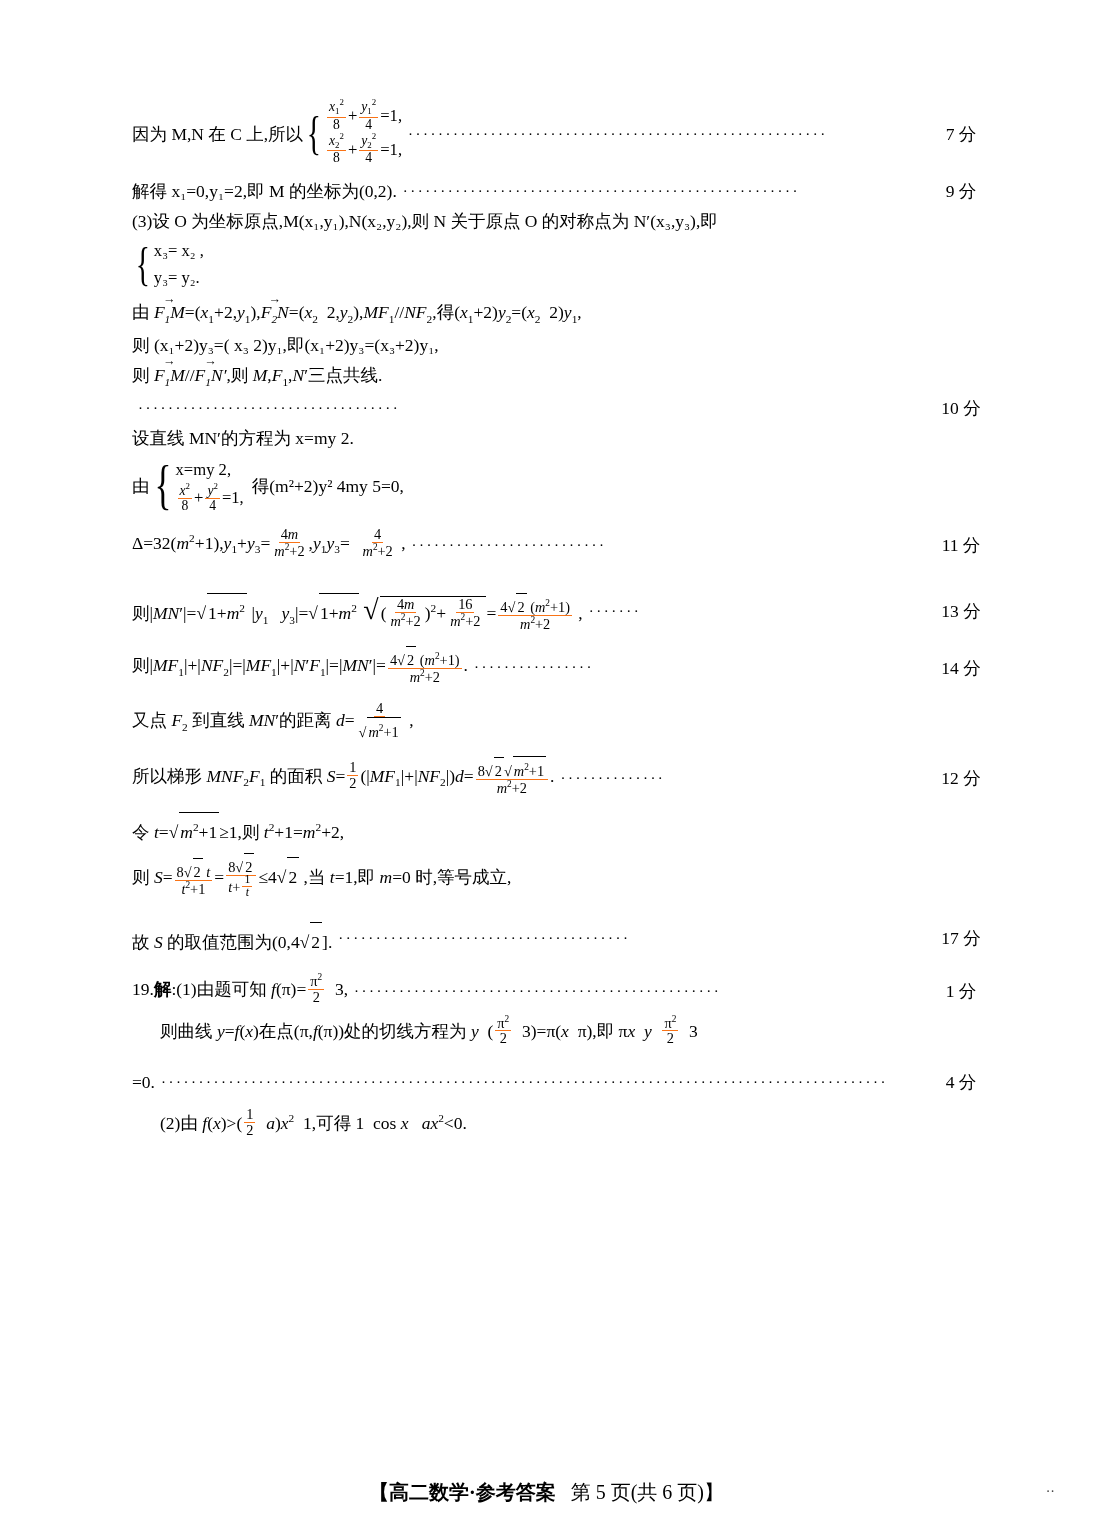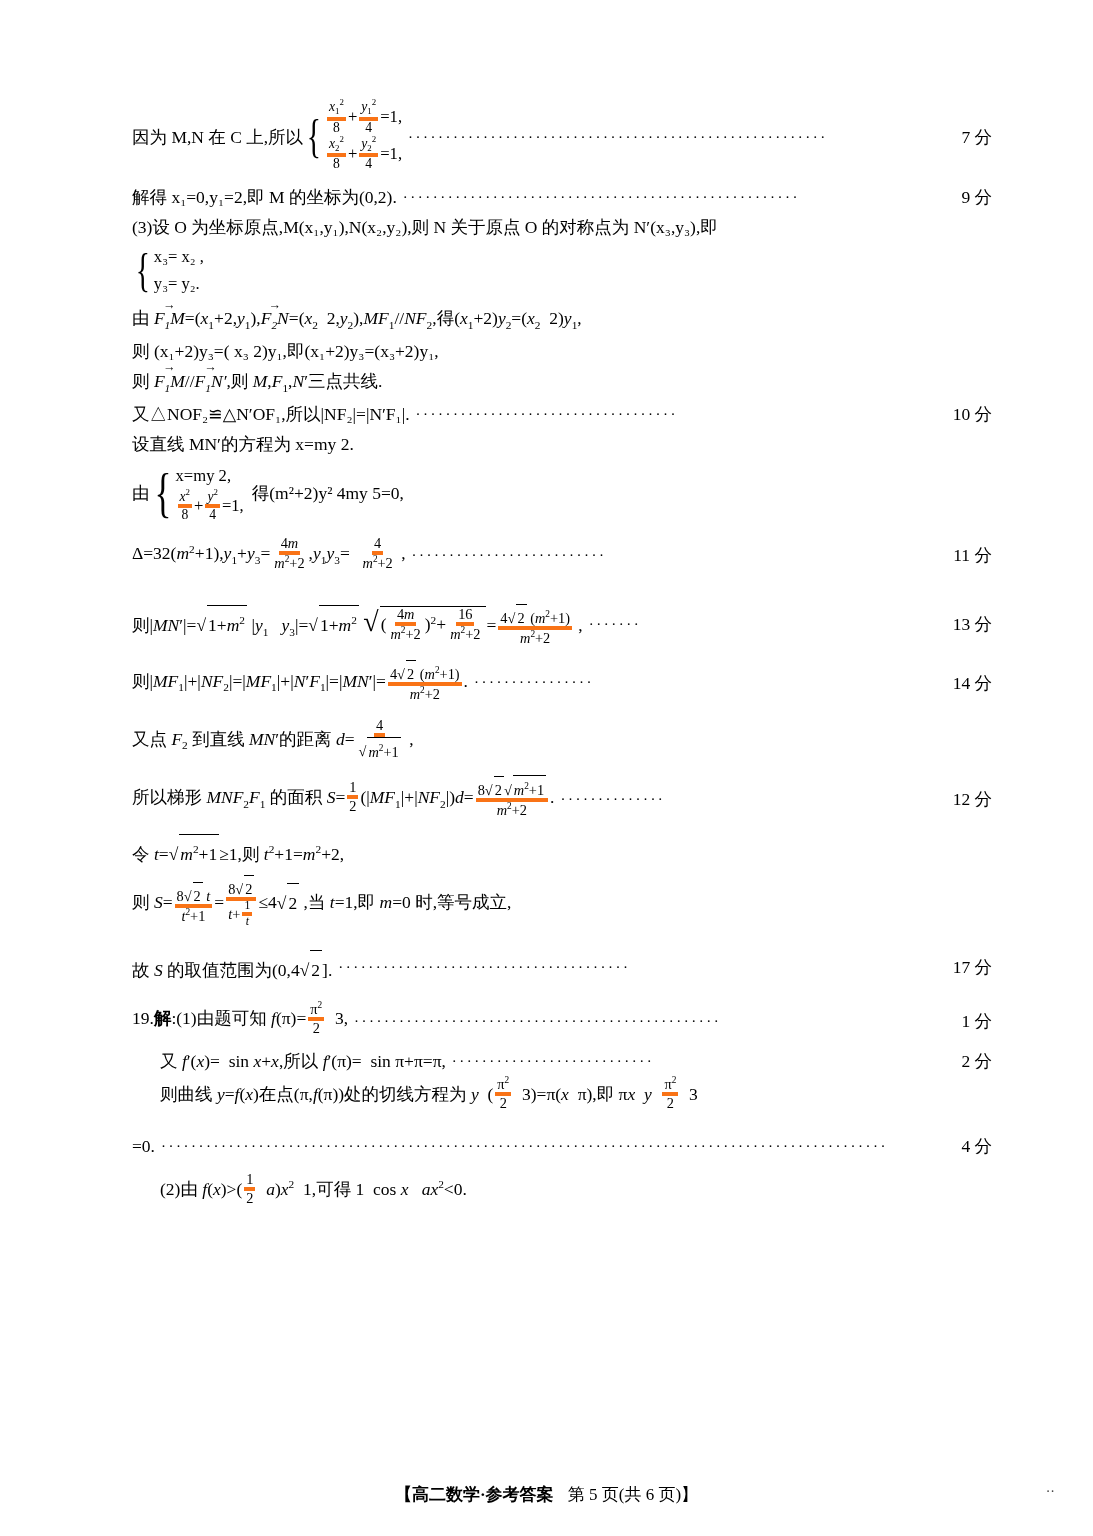--- a/index.html
+++ b/index.html
@@ -43,38 +43,38 @@
     letter-spacing: 2.5px;
     font-size: 15px;
     padding: 0 6px;
     color: #000;
     text-align: left;
   }
   .score {
     white-space: nowrap;
     font-size: 17.5px;
     min-width: 62px;
-    text-align: right;
+    text-align: center;
   }
   .ind1 { padding-left: 28px; }
 
   
   i, .it { font-style: italic; font-family: "Liberation Serif", serif; }
   .frac {
     display: inline-flex;
     flex-direction: column;
     align-items: center;
     vertical-align: middle;
     font-size: 0.82em;
     margin: 0 2px;
     line-height: 1.05;
     position: relative;
     top: -0.15em;
   }
-  .frac > .num { padding: 0 2px; border-bottom: 4px solid #f97316; }
+  .frac > .num { padding: 0 2px; border-bottom: 1px solid #f97316; }
   .frac > .den { padding: 0 2px; }
   sup, sub { font-size: 0.65em; }
   .sqrt {
     display: inline-block;
     border-top: 1px solid #000;
     padding: 6px 2px 0 1px;
     margin-left: 1px;
   }
   .radic { display: inline-block; }
   .brace-grp {
@@ -108,21 +108,21 @@
     font-size: 0.72em;
     text-align: center;
     font-style: normal;
   }
   .footer {
     position: absolute;
     left: 0;
     bottom: 30px;
     width: 1093px;
     text-align: center;
-    font-size: 17px;
+    font-size: 20px;
   }
   .footer b { font-weight: bold; }
   .pgmark {
     position: absolute;
     right: 38px;
     bottom: 36px;
     font-size: 14px;
     color: #444;
   }
 </style>
@@ -187,21 +187,20 @@
 
     <div class="line">
       <span class="txt">则  (x₁+2)y₃=(  x₃  2)y₁,即(x₁+2)y₃=(x₃+2)y₁,</span>
     </div>
 
     <div class="line">
       <span class="txt">则 <i class="vec">F<sub>1</sub>M</i>//<i class="vec">F<sub>1</sub>N′</i>,则 <i>M</i>,<i>F</i><sub>1</sub>,<i>N</i>′三点共线.</span>
     </div>
 
     <div class="line">
-      <span class="txt">又△NOF₂≌△N′OF₁,所以|NF₂|=|N′F₁|.</span>
       <span class="dots">···································</span>
       <span class="score">10 分</span>
     </div>
 
     <div class="line">
       <span class="txt">设直线 MN′的方程为 x=my  2.</span>
     </div>
 
     <div class="line" style="margin:6px 0 14px 0;">
       <span class="txt">由</span>
@@ -303,25 +302,20 @@
 
     <div class="line" style="margin-bottom:10px;">
       <span class="txt">19.<b>解</b>:(1)由题可知 <i>f</i>(π)=<span class="frac">
             <span class="num">π<sup>2</sup></span>
             <span class="den">2</span>
           </span>&nbsp;&nbsp;3,</span>
       <span class="dots">·················································</span>
       <span class="score">1 分</span>
     </div>
 
-    <div class="line ind1">
-      <span class="txt">又 <i>f</i>′(<i>x</i>)=&nbsp;&nbsp;sin <i>x</i>+<i>x</i>,所以 <i>f</i>′(π)=&nbsp;&nbsp;sin π+π=π,</span>
-      <span class="dots">···························</span>
-      <span class="score">2 分</span>
-    </div>
 
     <div class="line ind1" style="margin-bottom:20px;">
       <span class="txt">则曲线 <i>y</i>=<i>f</i>(<i>x</i>)在点(π,<i>f</i>(π))处的切线方程为 <i>y</i>&nbsp;&nbsp;(<span class="frac">
             <span class="num">π<sup>2</sup></span>
             <span class="den">2</span>
           </span>&nbsp;&nbsp;3)=π(<i>x</i>&nbsp;&nbsp;π),即 π<i>x</i>&nbsp;&nbsp;<i>y</i>&nbsp;&nbsp;<span class="frac">
             <span class="num">π<sup>2</sup></span>
             <span class="den">2</span>
           </span>&nbsp;&nbsp;3</span>
     </div>

